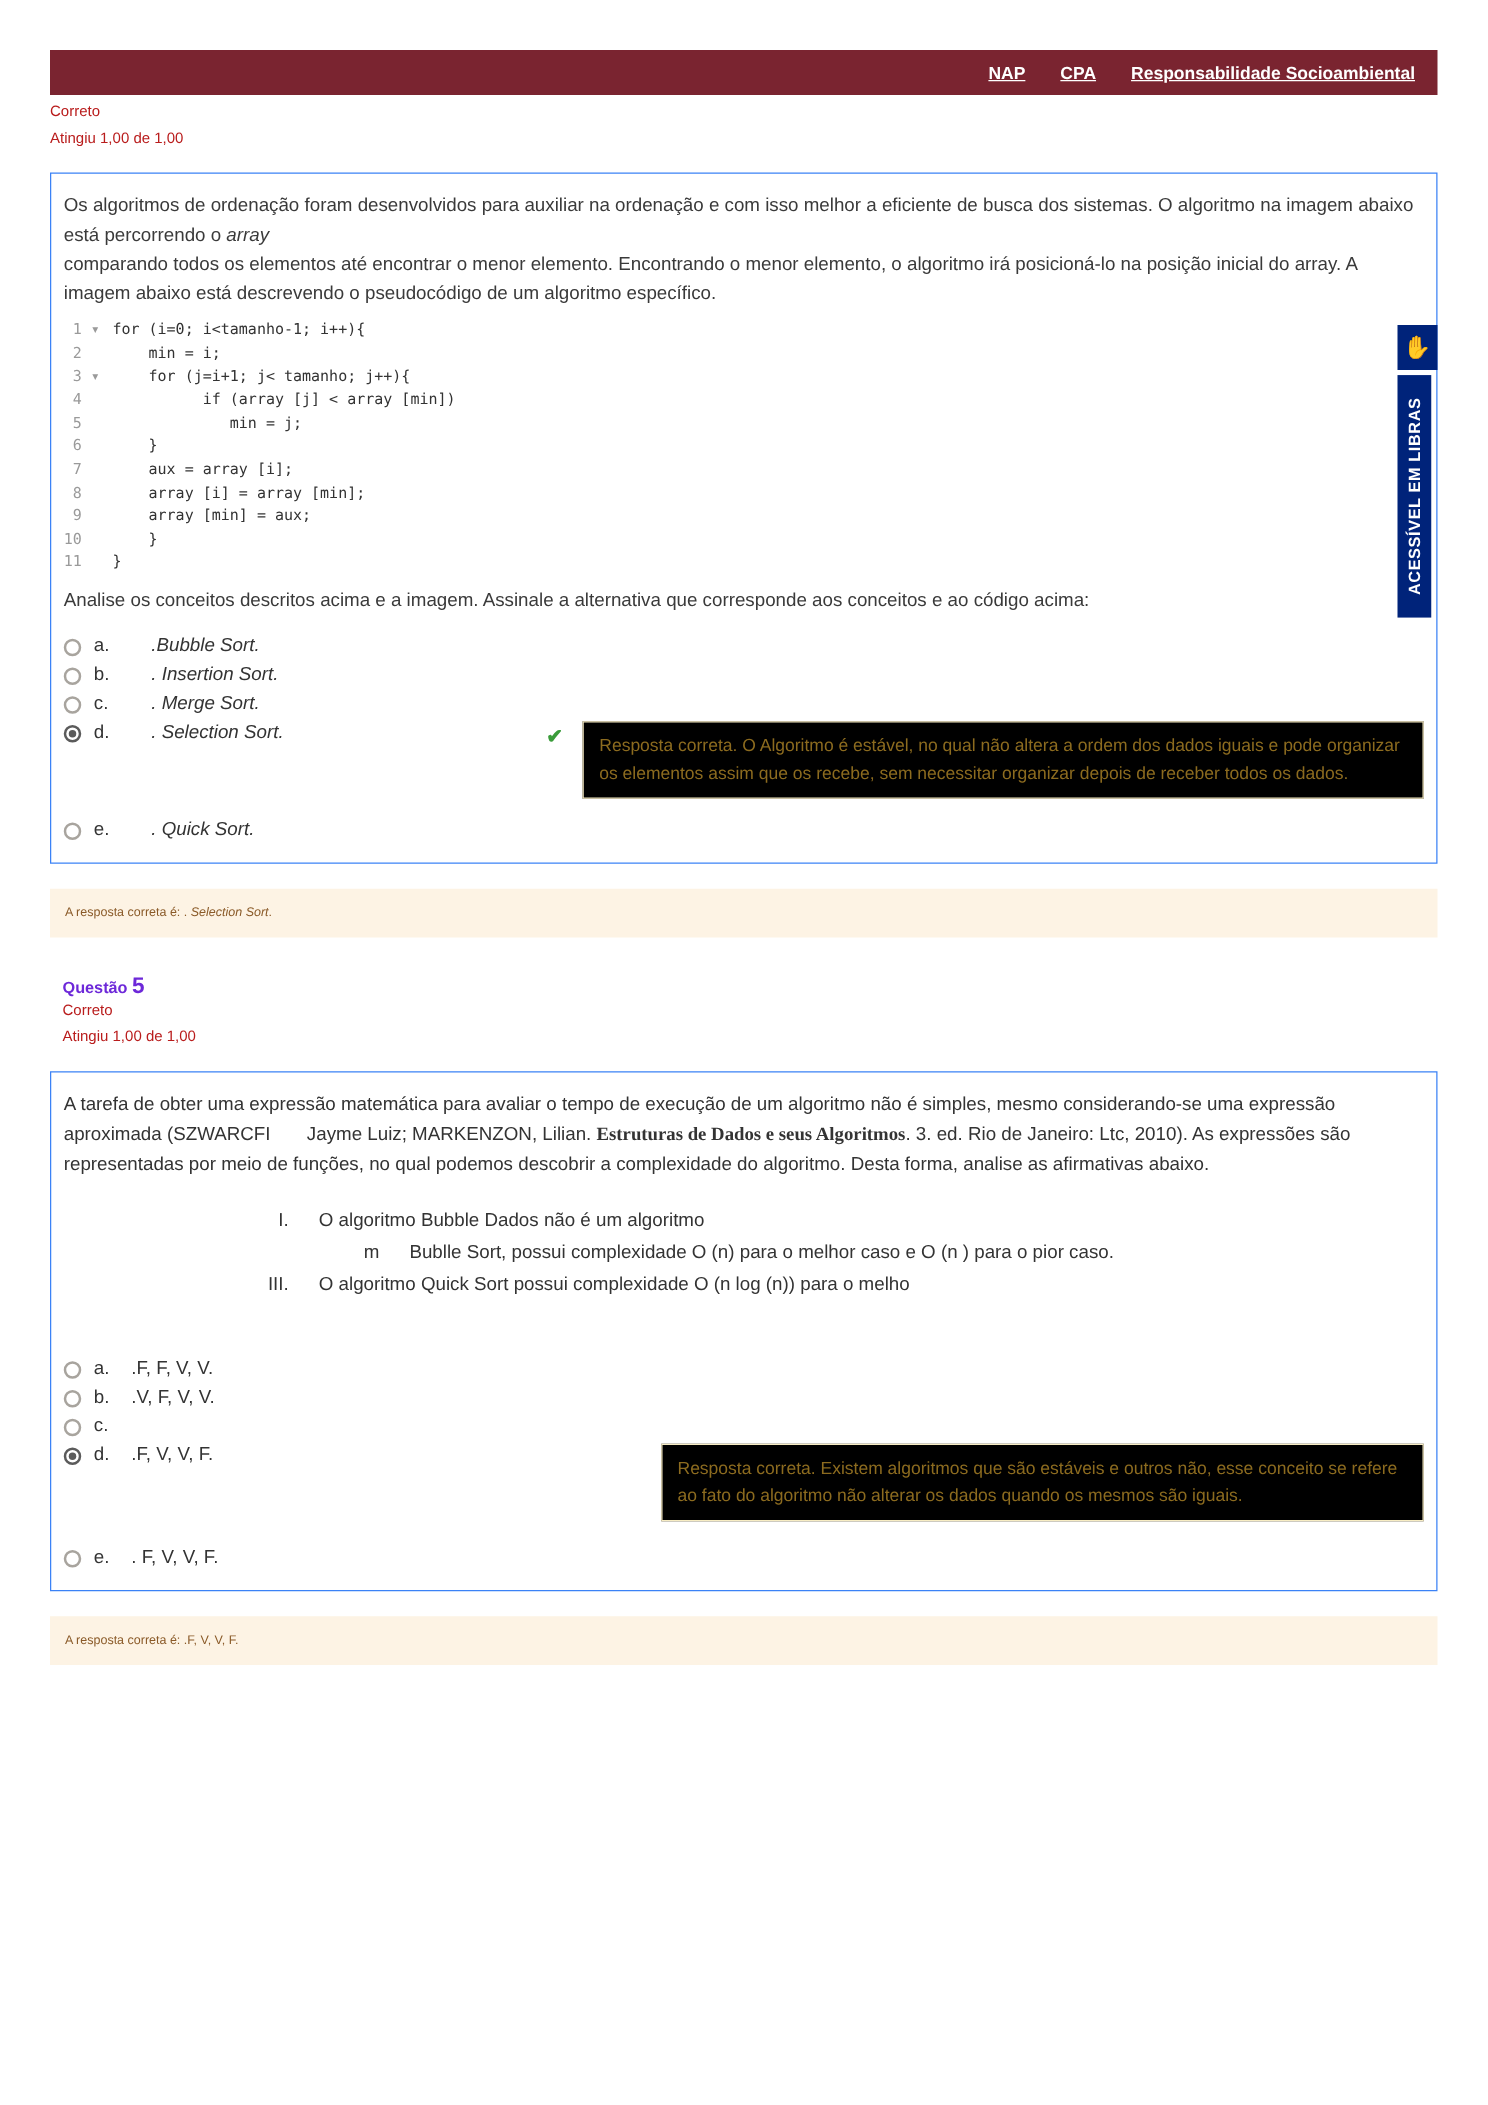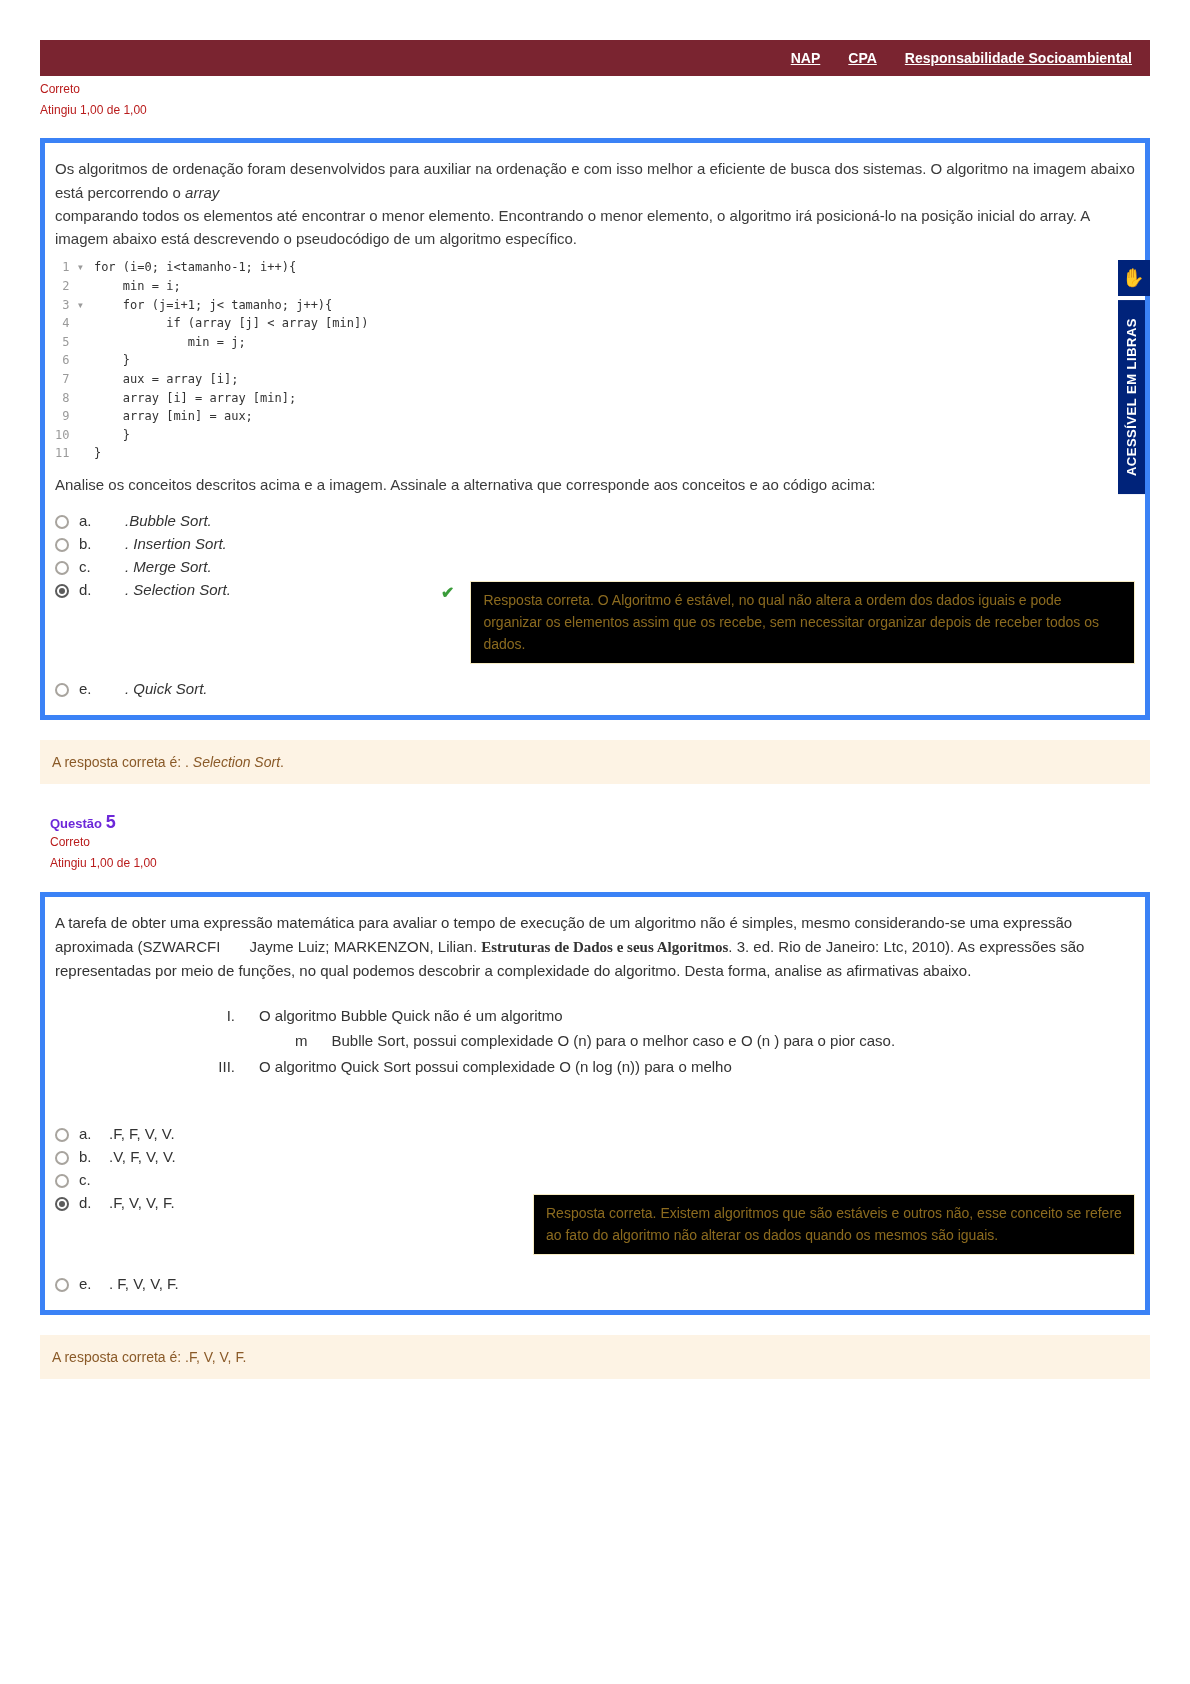--- a/index.html
+++ b/index.html
@@ -30,21 +30,21 @@
   }
   .status-small {
     color: #b91c1c;
     font-size: 12px;
     line-height: 1.6;
     margin-bottom: 2px;
   }
   .q-block {
     background: #fff;
     padding: 14px 10px 18px 10px;
-    border: 5px solid #3b82f6;
+    border: 1px solid #3b82f6;
     margin-top: 18px;
   }
   .q-block .intro {
     font-size: 15px;
     color: #3a3a3a;
     line-height: 1.55;
   }
   .q-block .intro .ital { font-style: italic; color: #3a3a3a; }
   .code-area {
     margin-top: 8px;
@@ -109,21 +109,21 @@
     border: 1px solid #f7ecc3;
     color: #8c6b1f;
     font-size: 14px;
     line-height: 1.55;
     padding: 8px 12px;
     max-width: 700px;
   }
   .answer-strip {
     background: #fdf3e4;
     color: #8a5a28;
-    font-size: 14px;
+    font-size: 10px;
     padding: 14px 12px;
     margin-top: 20px;
   }
   .answer-strip .em { font-style: italic; }
   .q-header {
     margin-top: 22px;
     padding: 6px 10px 0 10px;
   }
   .q-tag { color: #6d28d9; font-size: 13px; font-weight: 600; }
   .q-tag .big { font-size: 18px; font-weight: 700; }
@@ -270,21 +270,21 @@
   </div>
 
   <div class="q-block">
     <p class="q5-intro">
       A tarefa de obter uma expressão matemática para avaliar o tempo de execução de um algoritmo não é simples, mesmo considerando-se uma expressão aproximada (SZWARCFI&nbsp;&nbsp;&nbsp;&nbsp;&nbsp;&nbsp;&nbsp;Jayme Luiz; MARKENZON, Lilian. <span class="b">Estruturas de Dados e seus Algoritmos</span>. 3. ed. Rio de Janeiro: Ltc, 2010). As expressões são representadas por meio de funções, no qual podemos descobrir a complexidade do algoritmo. Desta forma, analise as afirmativas abaixo.
     </p>
 
     <div class="afirm">
       <div class="row">
         <div class="rn">I.</div>
-        <div class="txt">O algoritmo <span class="i">Bubble Quick</span> não é um algoritmo</div>
+        <div class="txt">O algoritmo <span class="i">Bubble Dados</span> não é um algoritmo</div>
       </div>
       <div class="row" style="padding-left:120px;">
         <div class="rn" style="width:auto;">m</div>
         <div class="txt"><span class="i">Bublle Sort</span>, possui complexidade O (<span class="i">n</span>) para o melhor caso e O (<span class="i">n</span> ) para o pior caso.</div>
       </div>
       <div class="row">
         <div class="rn">III.</div>
         <div class="txt">O algoritmo <span class="i">Quick Sort</span> possui complexidade O (<span class="i">n</span> log (<span class="i">n</span>)) para o melho</div>
       </div>
     </div>

